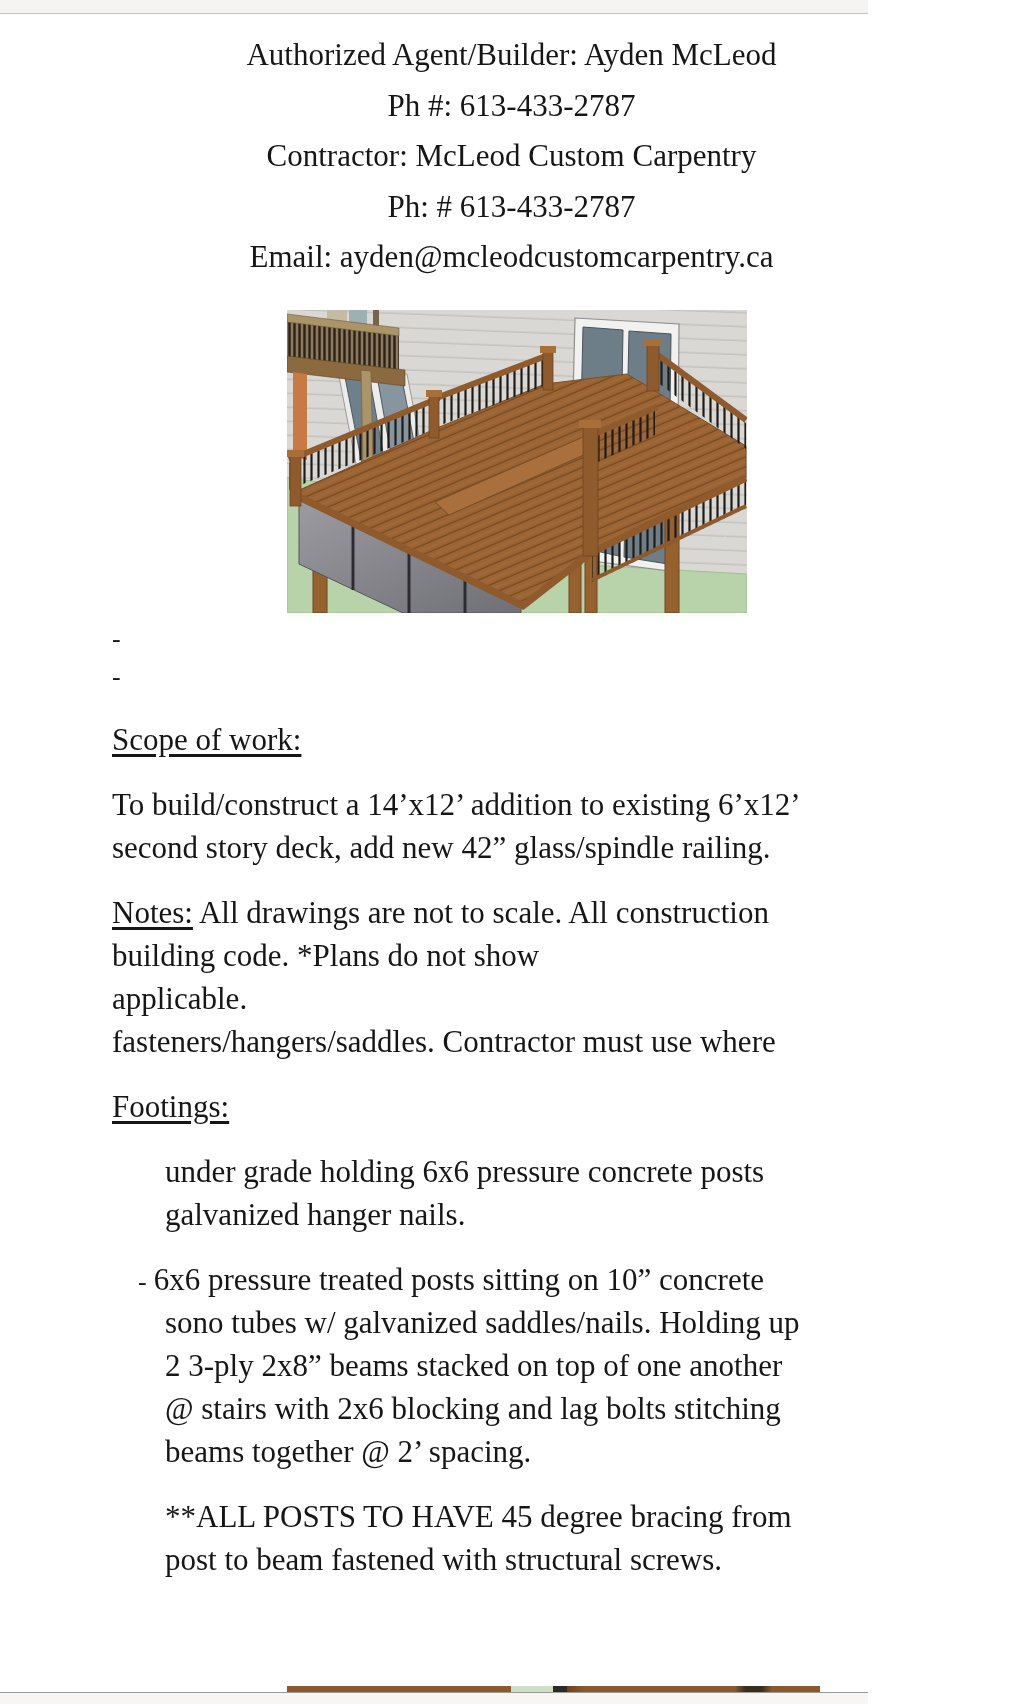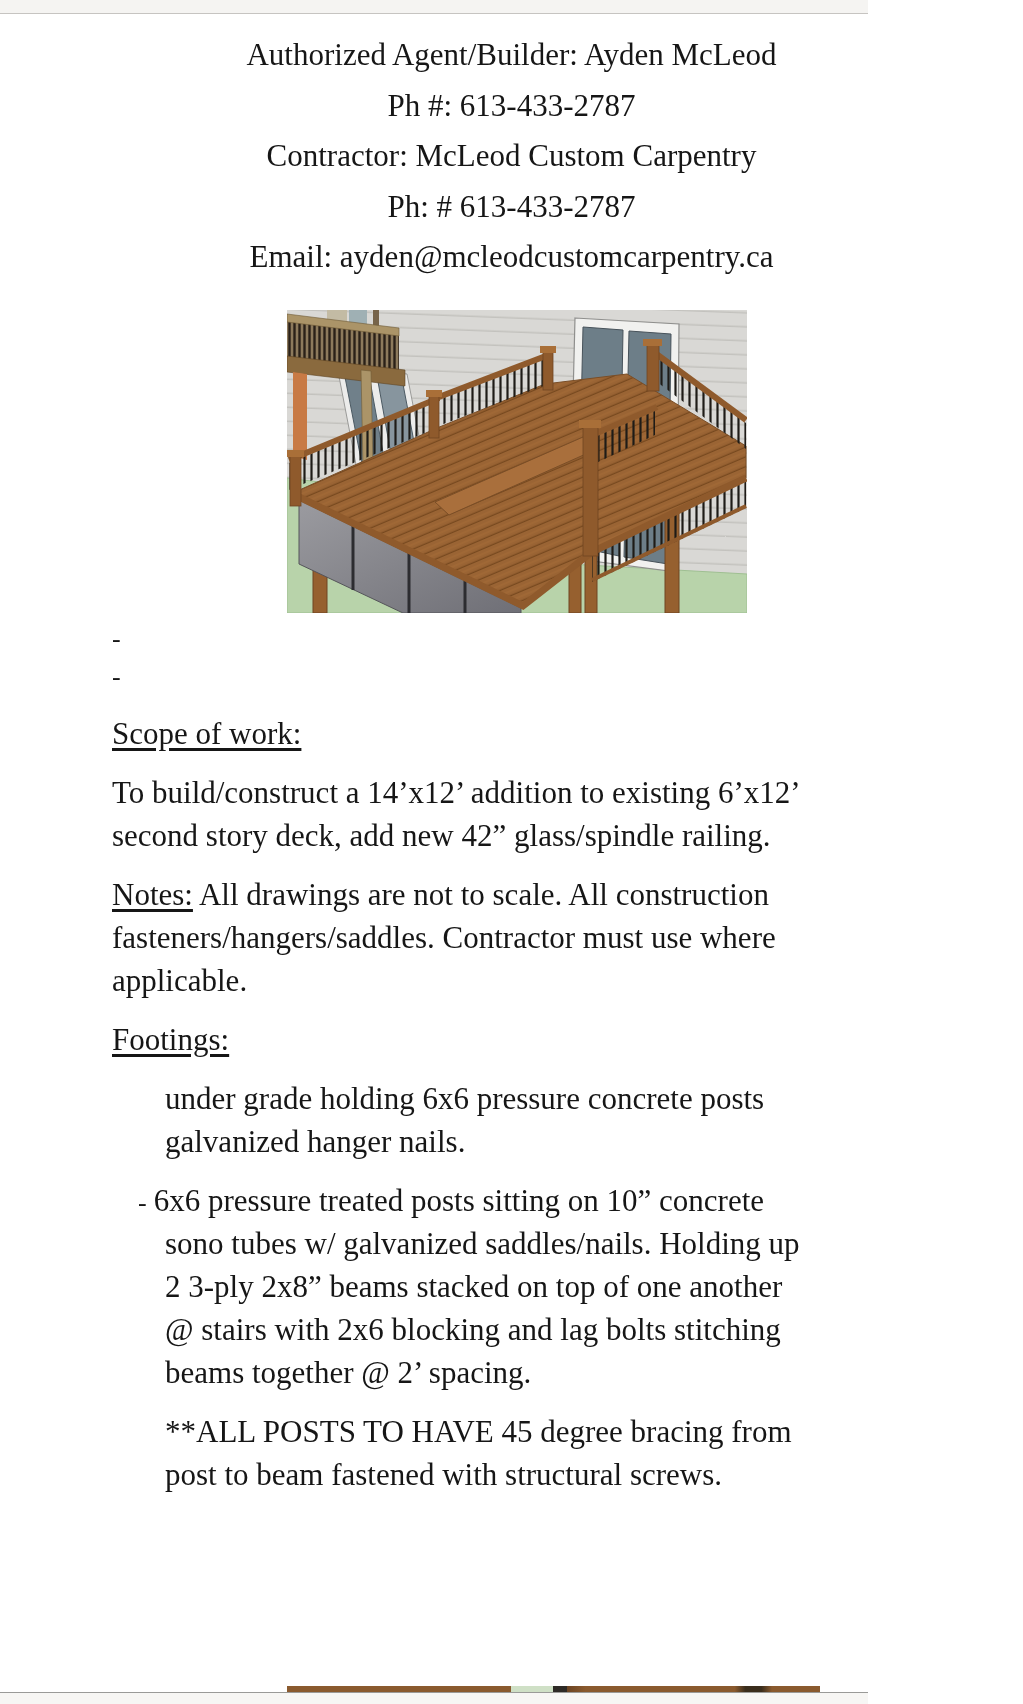--- a/index.html
+++ b/index.html
@@ -29,21 +29,21 @@
     position: absolute; left: 287px; top: 310px; width: 460px; height: 303px;
     margin: 0; padding: 0;
   }
   .figure svg { display: block; }
   .doc {
     position: absolute; left: 112px; top: 620px; width: 830px;
     font-size: 31px;
   }
   .line { height: 43px; line-height: 43px; white-space: nowrap; }
   .spacer-dash { height: 38px; line-height: 38px; font-size: 26px; }
-  .para { margin-top: 16px; }
+  .para { margin-top: 22px; }
   .u { text-decoration: underline; text-underline-offset: 4px; }
   .bullet {
     display: inline-block; margin-left: 26px; margin-right: 7px;
     font-size: 26px;
   }
   .wrap { margin-left: 53px; }
   .bottom-strip {
     position: absolute; left: 287px; top: 1686px; width: 533px; height: 6px;
     background: linear-gradient(90deg,
       #8a5a2e 0%, #8a5a2e 42%,
@@ -178,22 +178,23 @@
 
     <div class="para line"><span class="u">Scope of work:</span></div>
 
     <div class="para">
       <div class="line">To build/construct a 14’x12’ addition to existing 6’x12’</div>
       <div class="line">second story deck, add new 42” glass/spindle railing.</div>
     </div>
 
     <div class="para">
       <div class="line"><span class="u">Notes:</span><span> All drawings are not to scale. All construction</span></div>
+      <div class="line">building code. *Plans do not show</div>
+      <div class="line">applicable.</div>
       <div class="line">fasteners/hangers/saddles. Contractor must use where</div>
-      <div class="line">applicable.</div>
     </div>
 
     <div class="para line"><span class="u">Footings:</span></div>
 
     <div class="para">
       <div class="line wrap">under grade holding 6x6 pressure concrete posts</div>
       <div class="line wrap">galvanized hanger nails.</div>
     </div>
 
 

